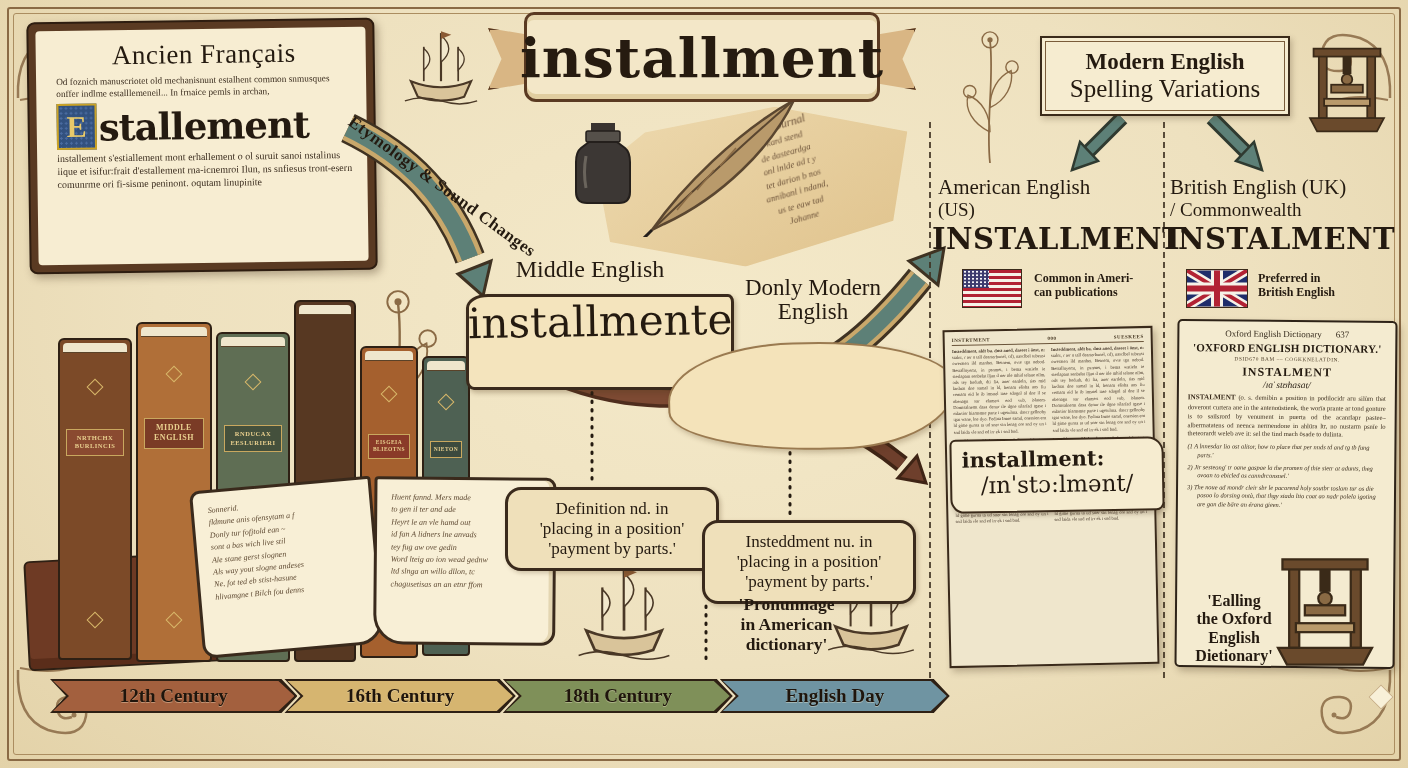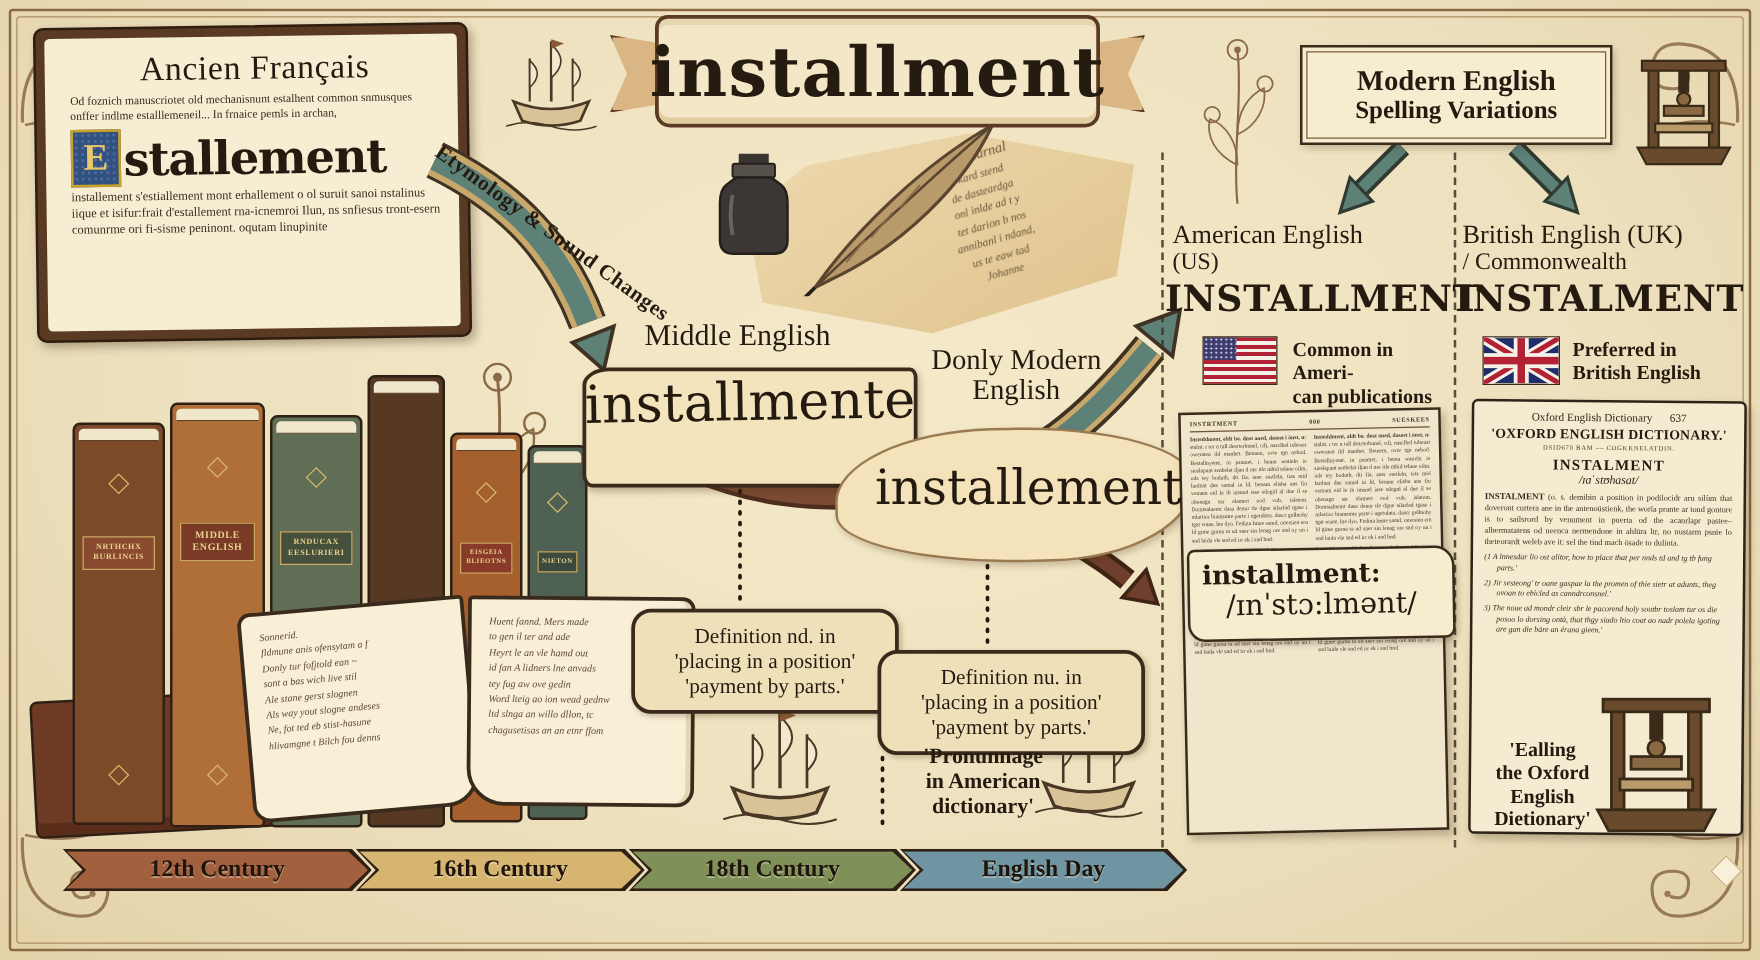--- a/index.html
+++ b/index.html
@@ -31,21 +31,21 @@
   .banner .main{position:absolute;left:36px;right:36px;top:4px;bottom:8px;background:#f3e7c8;
     border:3px solid #5a3a22;border-radius:10px 10px 12px 12px;display:flex;align-items:center;justify-content:center;
     box-shadow:inset 0 5px 0 #e6d6ae, inset 0 -5px 0 #e0cda0;}
   .banner .word{font-size:55px;font-weight:bold;font-family:"DejaVu Serif",serif;letter-spacing:1px;color:#261b10;}
   
   .modbox{left:1040px;top:36px;width:250px;height:80px;background:#f6ecd0;border:2px solid #3a2a1a;z-index:5;
     box-shadow:2px 3px 6px rgba(60,40,20,.25);}
   .modbox .inner{position:absolute;inset:3px;border:1px solid #7a5c3a;display:flex;flex-direction:column;
     align-items:center;justify-content:center;line-height:1.08;}
   .mod1{font-size:23px;font-weight:bold;}
-  .mod2{font-size:20px;font-weight:bold;}
+  .mod2{font-size:25px;font-weight:normal;}
   
   .me-label{left:505px;top:256px;width:170px;font-size:24px;text-align:center;z-index:4;}
   .me-scroll{left:466px;top:294px;width:268px;height:96px;background:#f4e4bd;border:3px solid #3a2a1c;
     border-radius:22px 6px 28px 8px/14px 8px 18px 10px;z-index:3;display:flex;align-items:flex-start;justify-content:center;
     box-shadow:2px 3px 5px rgba(80,55,25,.3);}
   .me-word{font-size:42px;font-family:"DejaVu Serif",serif;transform:rotate(-1deg);}
   .em-label{left:708px;top:276px;width:210px;font-size:23px;line-height:1.05;text-align:center;z-index:4;}
   .em-patch{left:668px;top:342px;width:288px;height:108px;background:#f4e3ba;border:2px solid #9a7a50;
     border-radius:46% 54% 42% 58%/55% 45% 60% 40%;z-index:3;transform:rotate(-1.5deg);
     box-shadow:2px 3px 5px rgba(80,55,25,.25);}
@@ -59,21 +59,21 @@
   .def2{left:702px;top:520px;}
   
   .cap{z-index:4;font-weight:bold;text-align:center;line-height:1.15;}
   .pron{left:714px;top:594px;width:145px;font-size:17.5px;}
   .oednote{left:1182px;top:592px;width:104px;font-size:16px;}
   
   .colhead{width:226px;z-index:4;line-height:1.1;}
   .h21{font-size:21px;}
   .h19{font-size:19px;}
   .bigword{font-size:29px;font-weight:bold;font-family:"DejaVu Serif",serif;letter-spacing:.5px;}
-  .flagnote{font-size:16px;font-weight:bold;line-height:1.15;z-index:4;}
+  .flagnote{font-size:12px;font-weight:bold;line-height:1.15;z-index:4;}
   .divider{border-left:2.5px dashed #3f3222;width:0;z-index:2;opacity:.85;}
   
   .flag-us{left:962px;top:269px;width:60px;height:39px;border:1.5px solid #3a2a1a;z-index:4;
     background:repeating-linear-gradient(180deg,#b22234 0 3px,#f6f2e8 3px 6px);}
   .flag-us::before{content:"";position:absolute;left:0;top:0;width:26px;height:18px;background:#3c3b6e;
     background-image:radial-gradient(#fff .7px, transparent .9px);background-size:4px 3.5px;}
   .flag-uk{left:1186px;top:269px;width:62px;height:39px;z-index:4;border:1.5px solid #3a2a1a;}
   
   .dictpage{left:946px;top:328px;width:210px;height:338px;background:#efe6cc;border:2px solid #3a2a1a;
     transform:rotate(-1.2deg);z-index:3;padding:6px 7px;box-shadow:3px 4px 7px rgba(70,50,25,.3);}
@@ -366,29 +366,28 @@
 
   <div class="abs me-label">Middle English</div>
   <div class="abs me-scroll">
     <span class="me-word">installmente</span>
   </div>
   <div class="abs em-label">
     <div>Donly Modern</div>
       <div>English</div>
   </div>
   <div class="abs em-patch"></div>
-  <div class="abs em-word">installement</div>
 
   <div class="abs defbox def1">
     <div>Definition nd. in</div>
     <div>'placing in a position'</div>
     <div>'payment by parts.'</div>
   </div>
   <div class="abs defbox def2">
-    <div>Definition nu. in</div>
+    <div>Insteddment nu. in</div>
     <div>'placing in a position'</div>
     <div>'payment by parts.'</div>
   </div>
 
   <div class="abs cap pron">
     <div>'Pronunnage</div>
       <div>in American</div>
       <div>dictionary'</div>
   </div>
   <div class="abs cap oednote">

